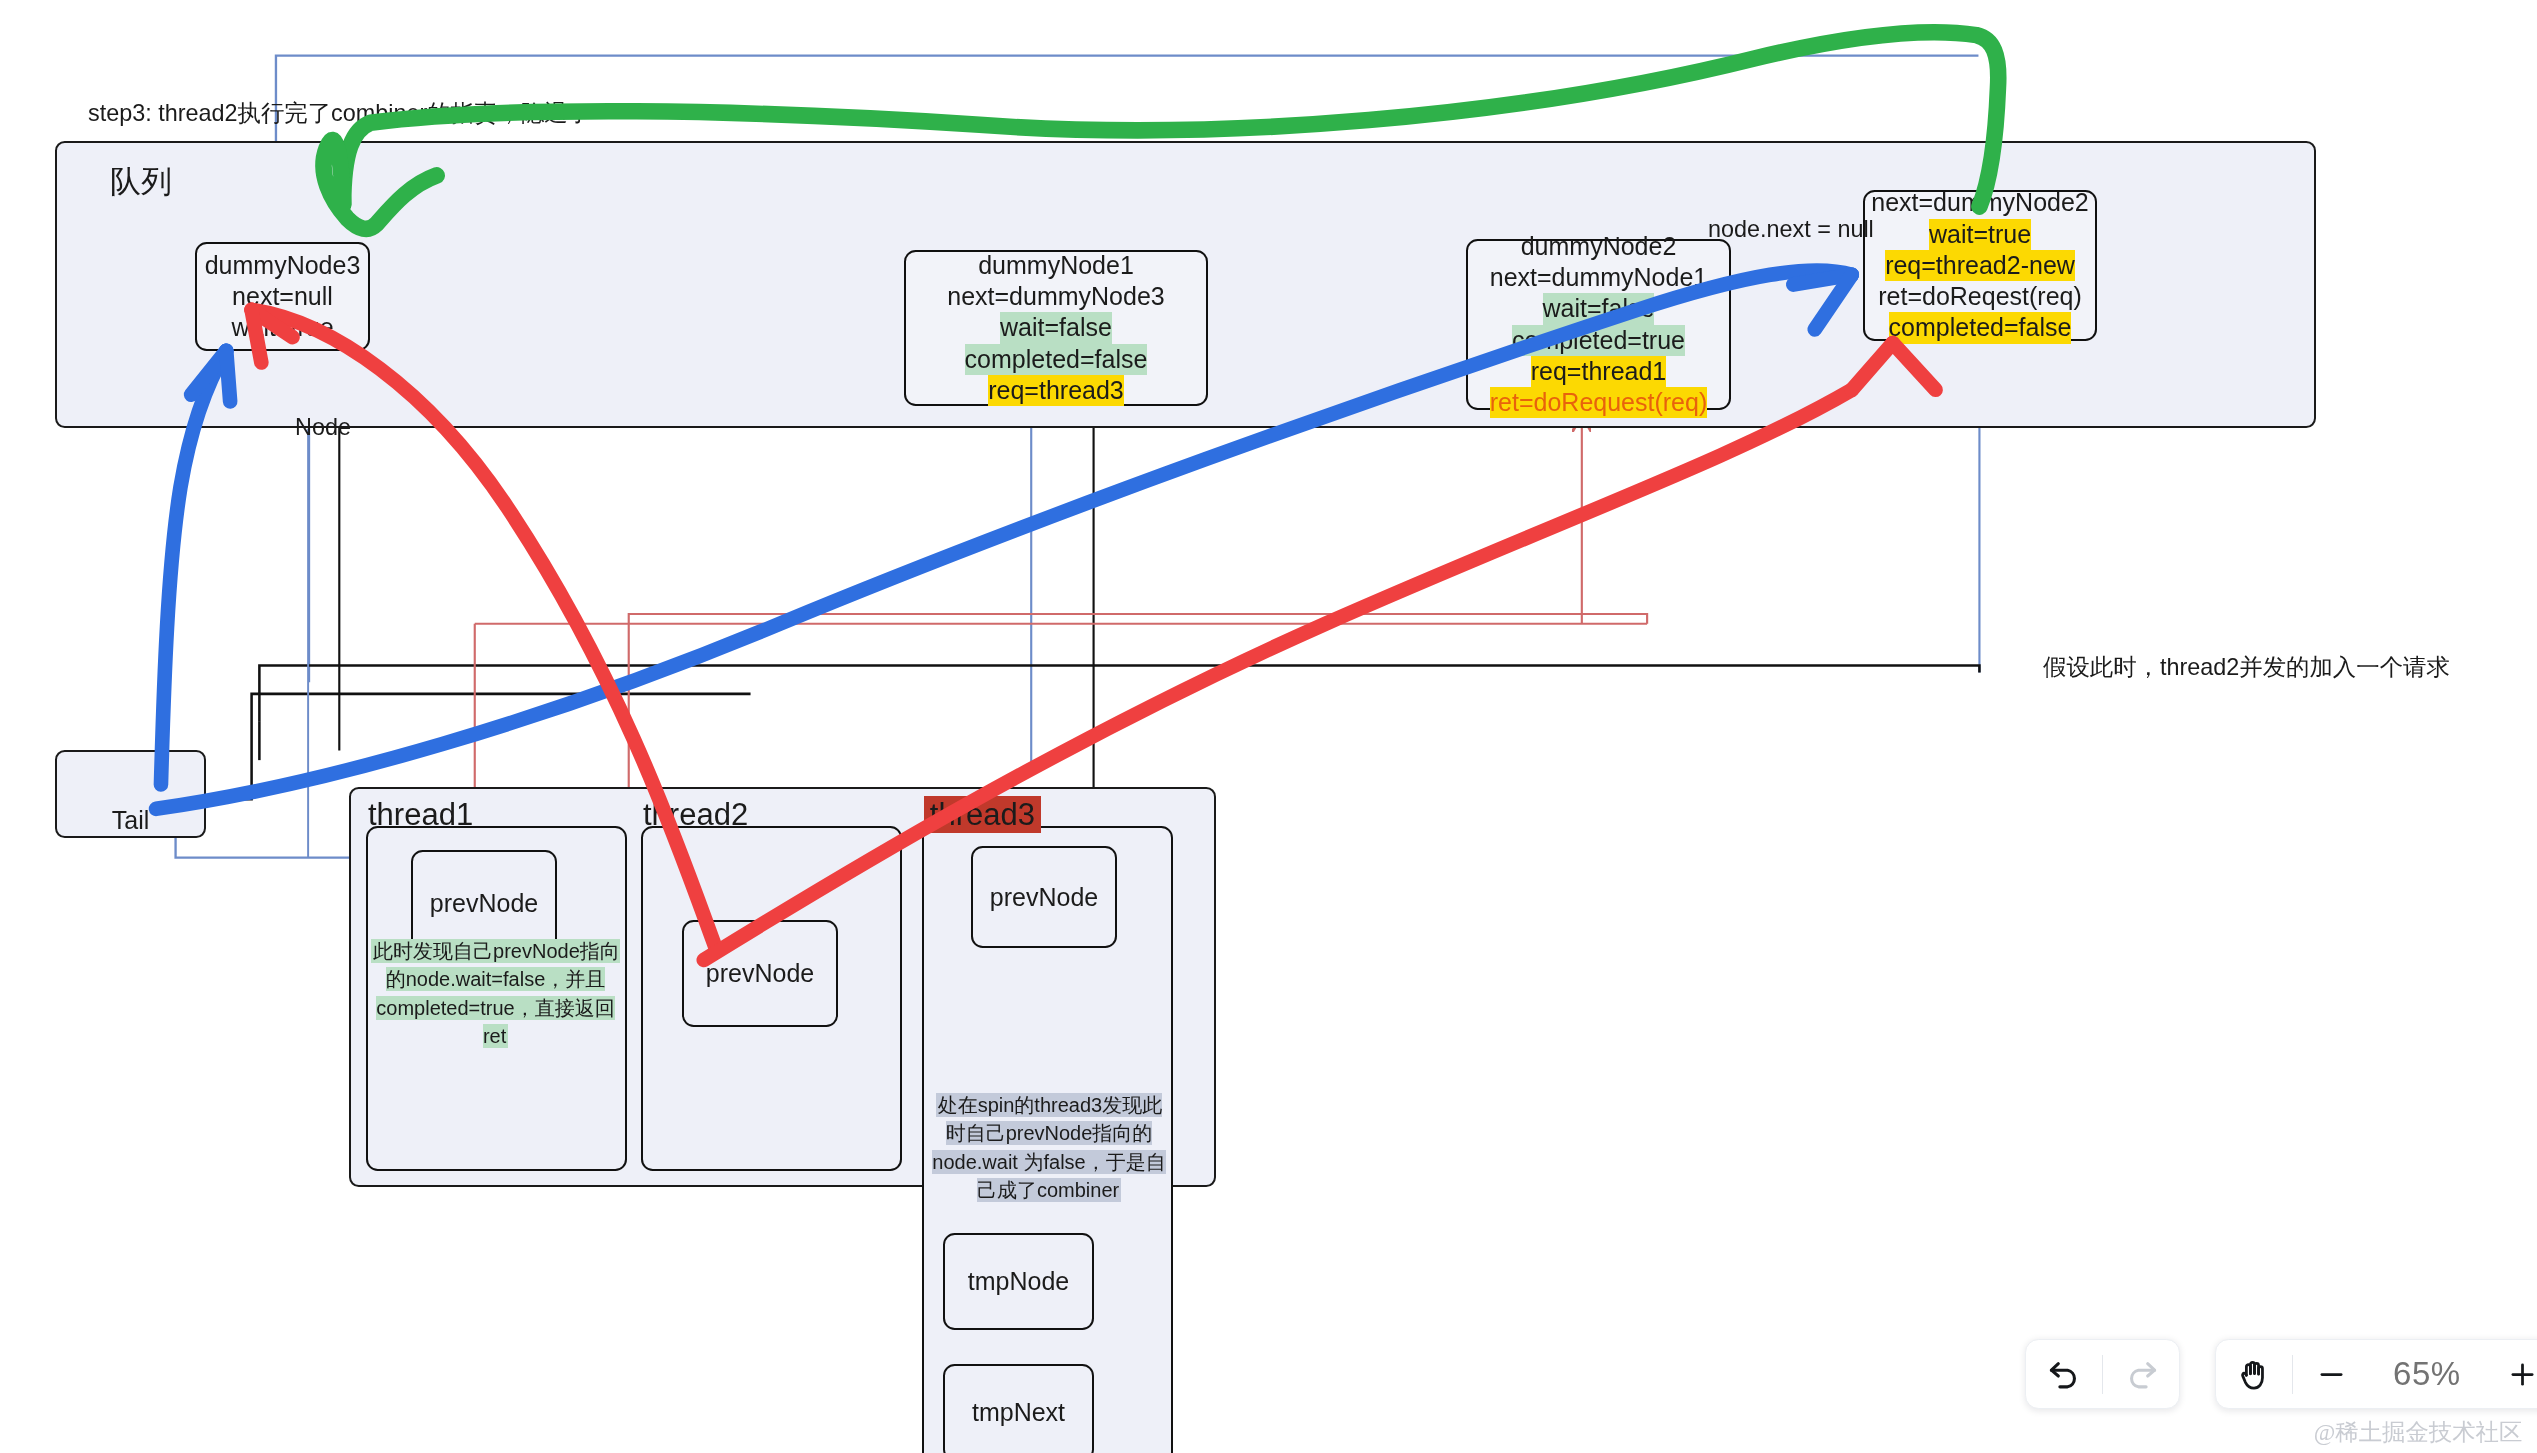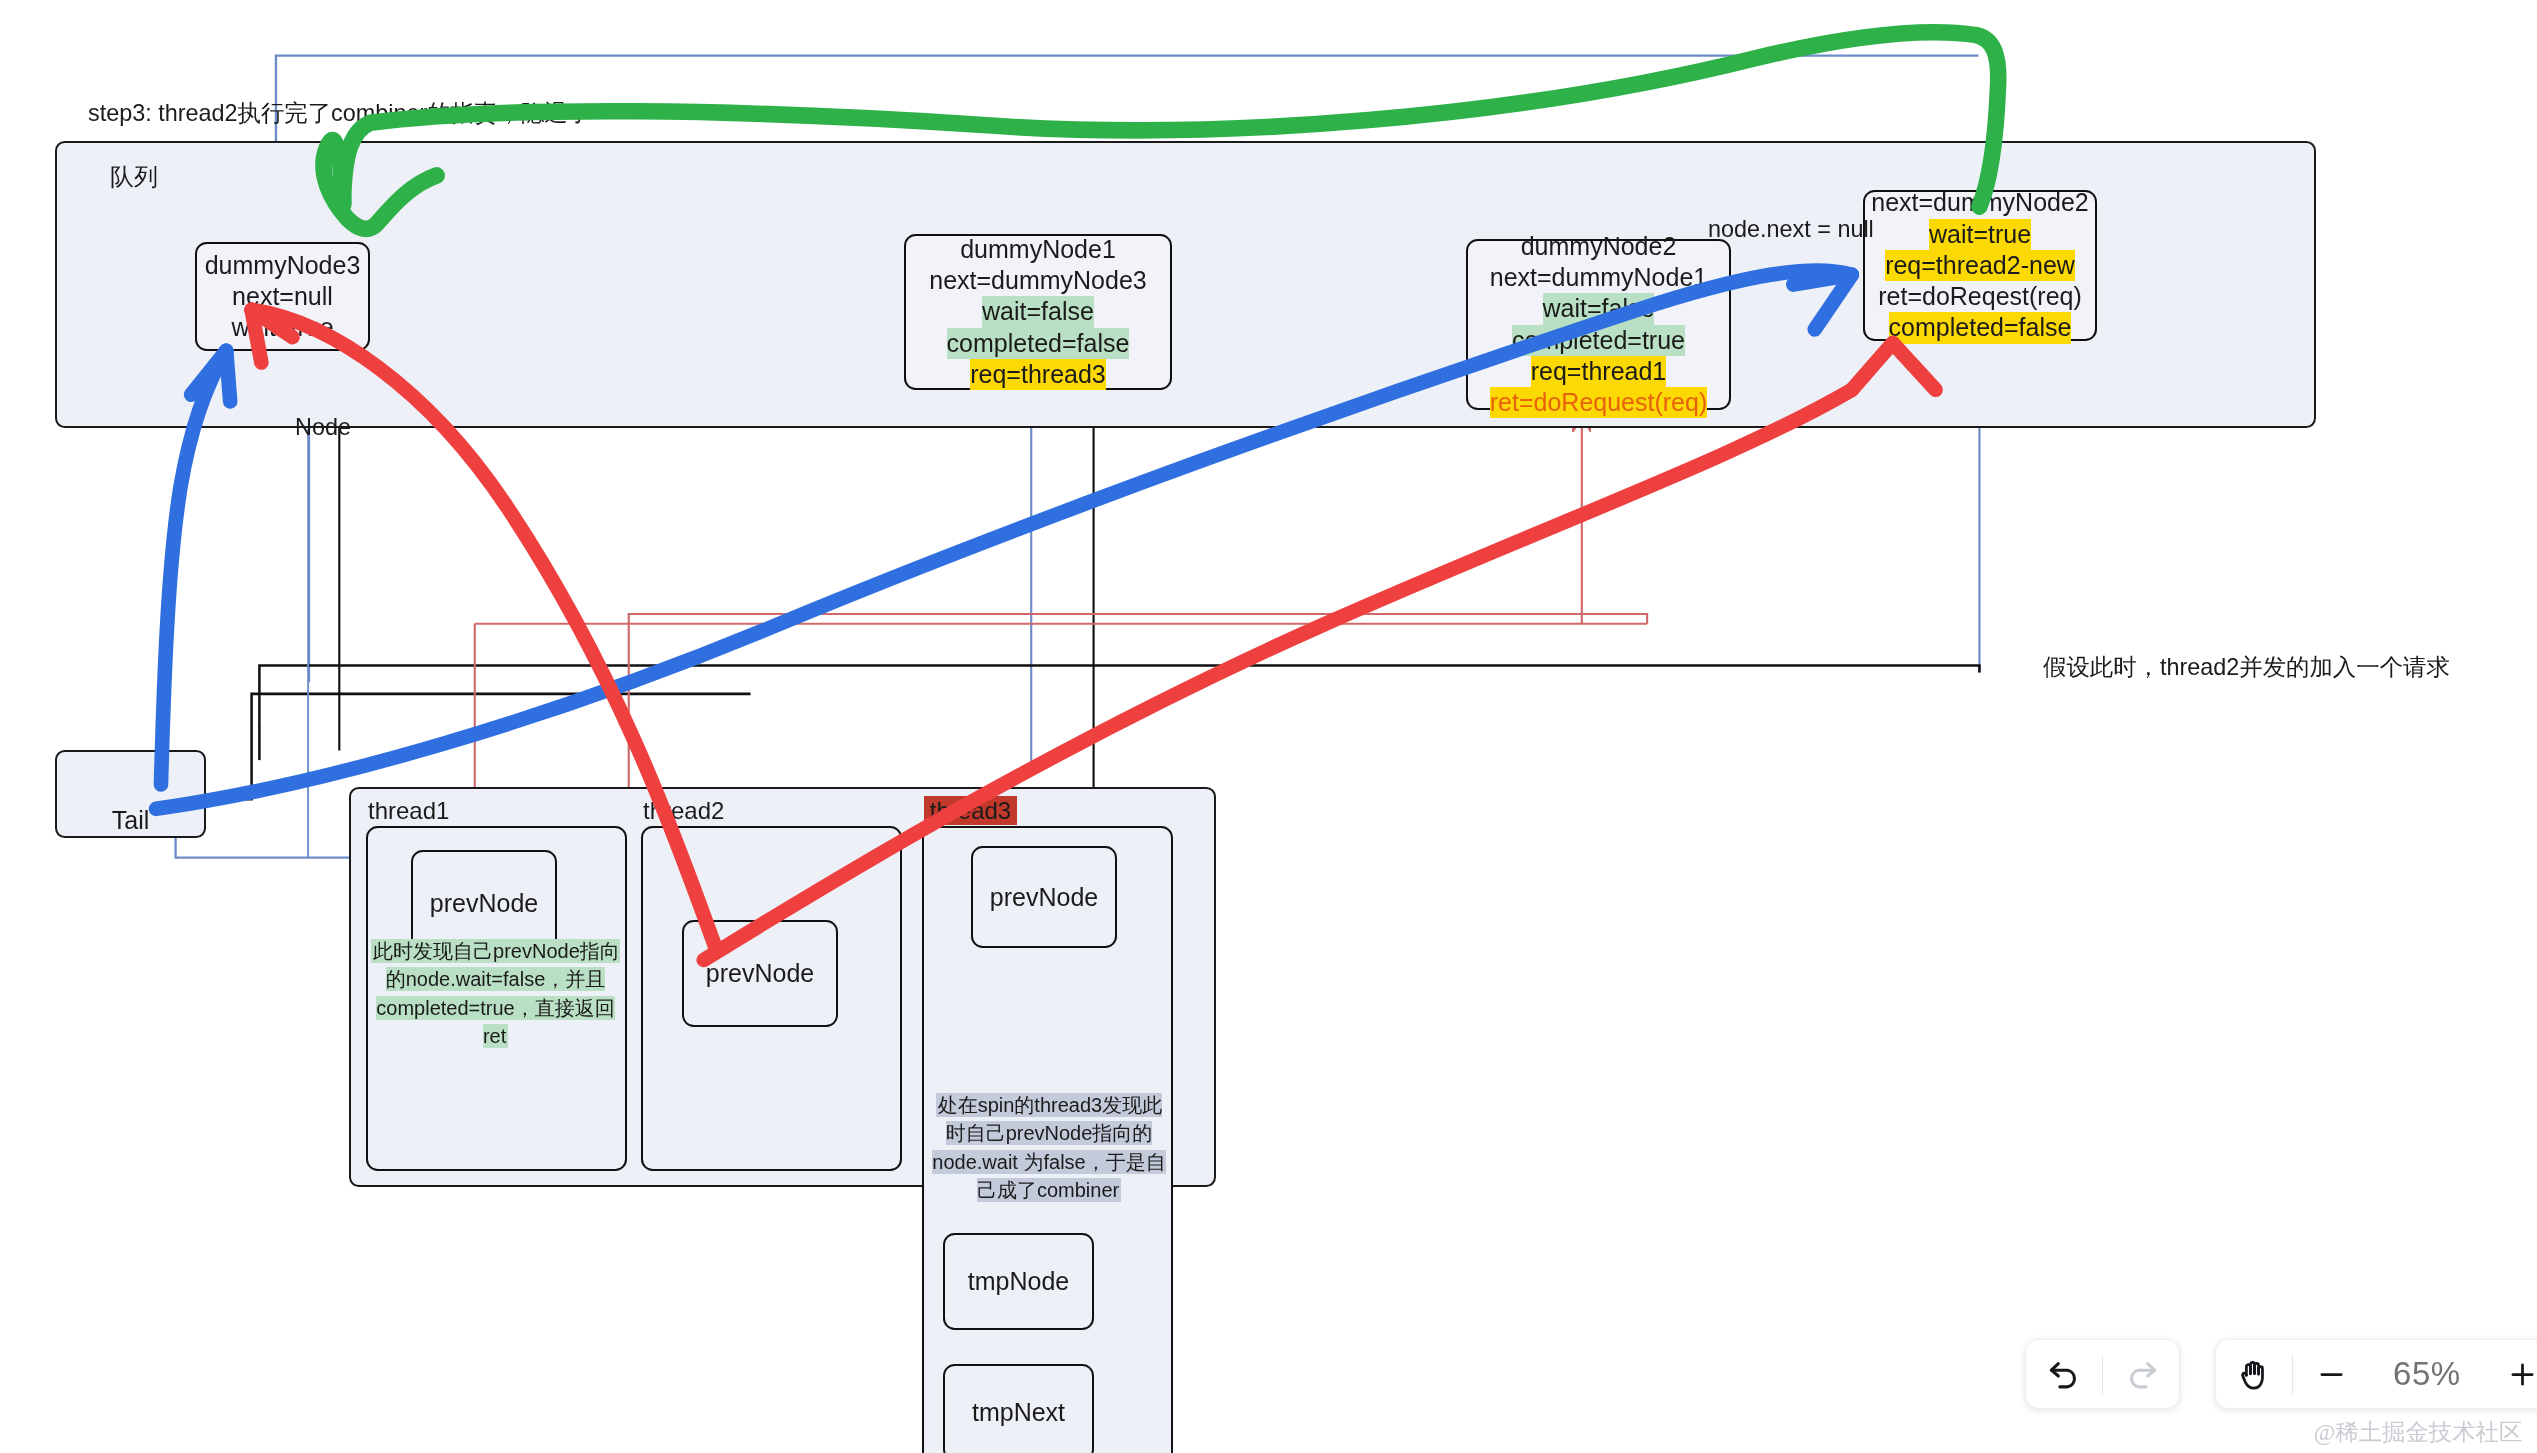--- a/index.html
+++ b/index.html
@@ -57,21 +57,21 @@
 
   .free-label {
     position: absolute;
     font-size: 23.4px;
     color: #1b1b1b;
     z-index: 5;
     white-space: nowrap;
   }
   .plain-box-label {
     position: absolute;
-    font-size: 24px;
+    font-size: 31px;
     color: #1b1b1b;
     z-index: 5;
   }
   .sub-box {
     position: absolute;
     background: #eef0f8;
     border: 2.9px solid #111;
     border-radius: 11.7px;
     z-index: 4;
   }
@@ -183,21 +183,21 @@
   <div class="box" style="left:55px; top:141px; width:2261px; height:287px;"></div>
   <div class="plain-box-label" style="left:110px; top:161px;">队列</div>
   <div class="plain-box-label" style="left:295px; top:414px; font-size:23.4px;">Node</div>
 
   <div class="node-box" style="left:195px; top:242px; width:175px; height:109px;">
     <div class="node-line">dummyNode3</div>
     <div class="node-line">next=null</div>
     <div class="node-line">wait=true</div>
   </div>
 
-  <div class="node-box" style="left:904px; top:234px; width:268px; height:156px;">
+  <div class="node-box" style="left:904px; top:250px; width:304px; height:156px;">
     <div class="node-line">dummyNode1</div>
     <div class="node-line">next=dummyNode3</div>
     <div class="node-line hl-green">wait=false</div>
     <div class="node-line hl-green">completed=false</div>
     <div class="node-line hl-yellow">req=thread3</div>
   </div>
 
   <div class="node-box" style="left:1466px; top:239px; width:265px; height:171px;">
     <div class="node-line">dummyNode2</div>
     <div class="node-line">next=dummyNode1</div>

